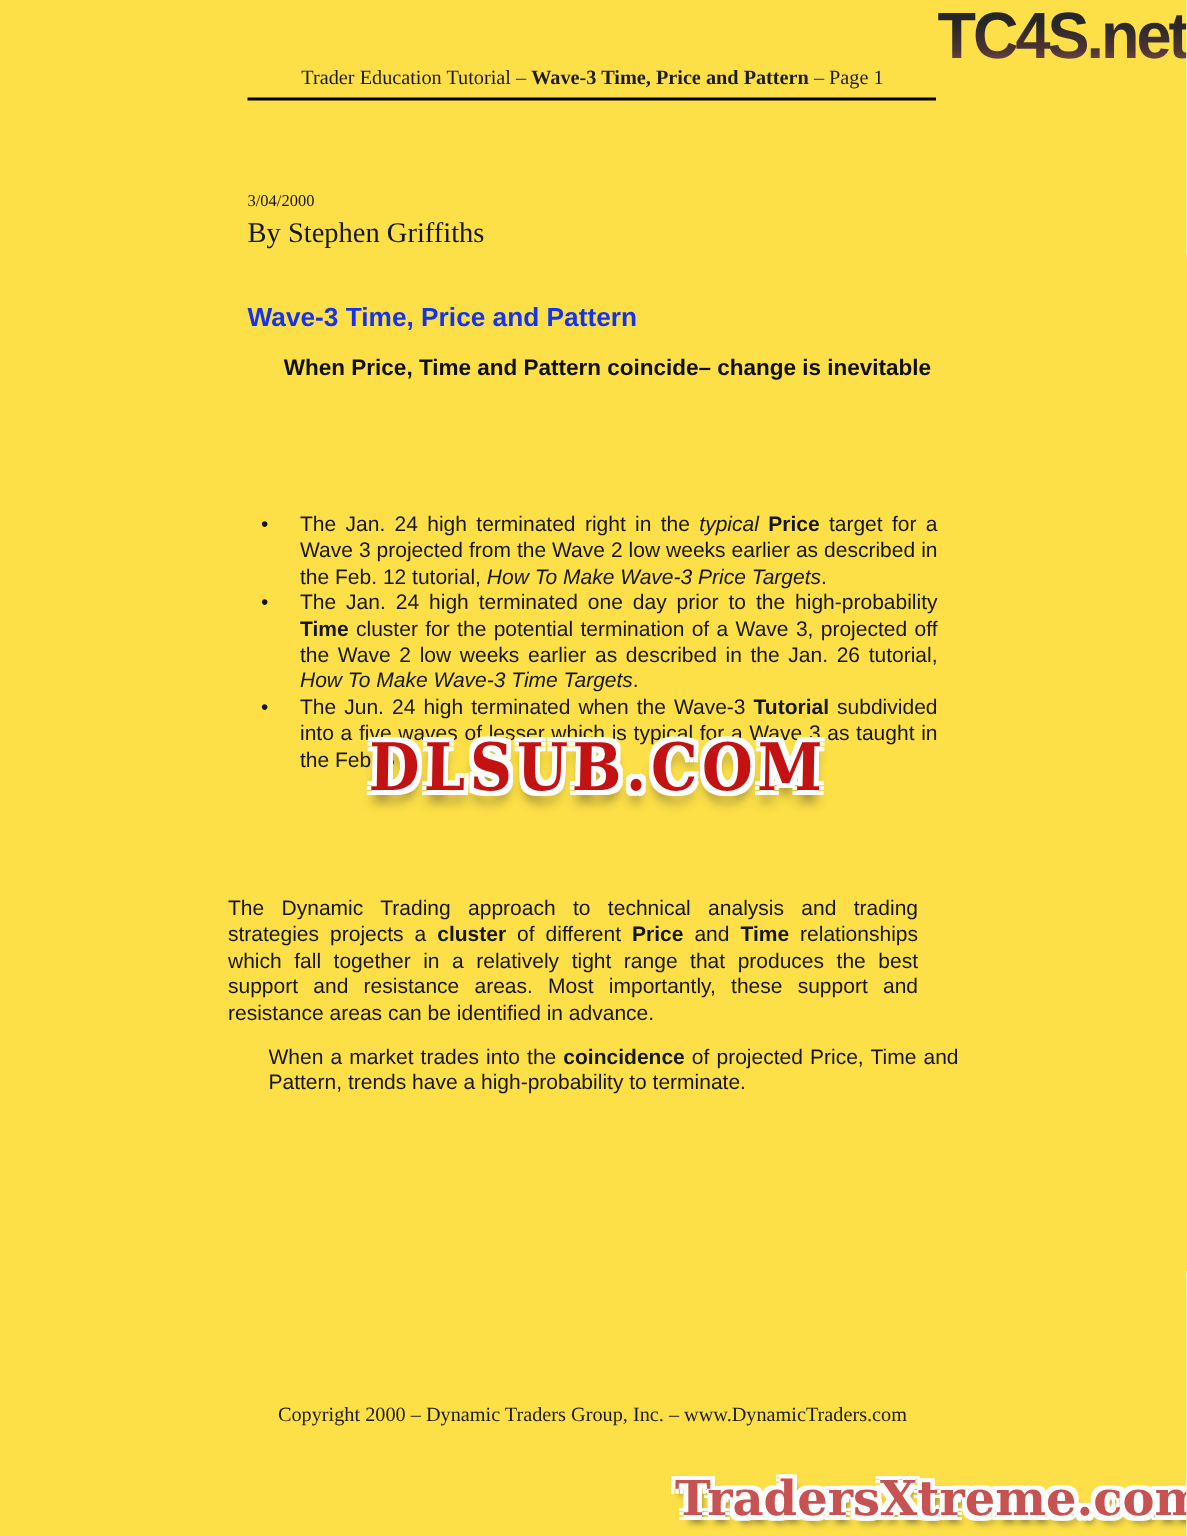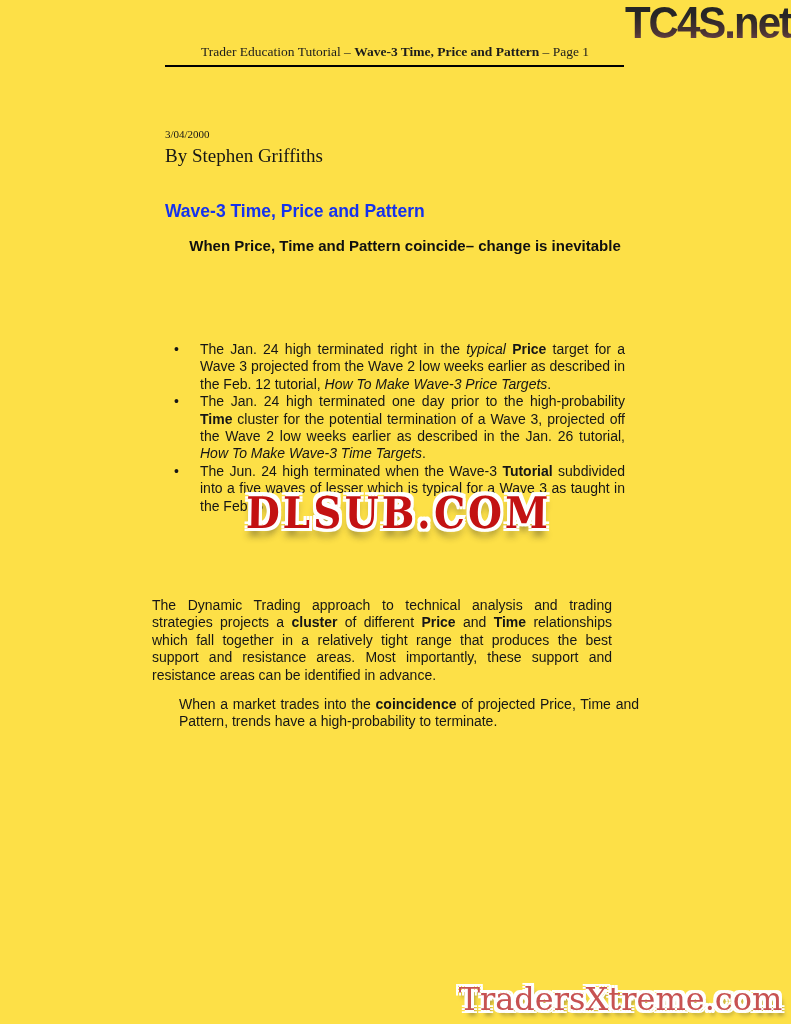--- a/index.html
+++ b/index.html
@@ -73,21 +73,21 @@
     font-size:39px;line-height:46px;letter-spacing:3px;
     color:#c31212;
     transform:skewX(-1deg) scaleY(1.12);transform-origin:center;
     text-shadow:
       -3px -3px 0 #fff, 3px -3px 0 #fff, -3px 3px 0 #fff, 3px 3px 0 #fff,
       -3px 0 0 #fff, 3px 0 0 #fff, 0 -3px 0 #fff, 0 3px 0 #fff,
       0 7px 7px rgba(30,30,30,.45);
   }
   .wm-tradersxtreme{
     top:978px;left:450px;width:341px;text-align:center;
-    font-family:"DejaVu Serif",serif;font-weight:normal;
+    font-family:"DejaVu Serif",serif;font-weight:bold;
     font-size:32px;line-height:42px;letter-spacing:0;
     color:#c75252;
     text-shadow:
       -3px -3px 0 #fff, 3px -3px 0 #fff, -3px 3px 0 #fff, 3px 3px 0 #fff,
       -3px 0 0 #fff, 3px 0 0 #fff, 0 -3px 0 #fff, 0 3px 0 #fff,
       3px 5px 4px rgba(40,40,40,.55);
   }
 </style>
 </head>
 <body>
@@ -122,16 +122,17 @@
   </div>
 
   <div class="abs wm-dlsub">DLSUB.COM</div>
 
 
   <div class="abs p3 body-text"><span>The Dynamic Trading approach to technical analysis and trading strategies projects a </span><span class="b">cluster</span><span> of different </span><span class="b">Price</span><span> and </span><span class="b">Time</span><span> relationships which fall together in a relatively tight range that produces the best support and resistance areas. Most importantly, these support and resistance areas can be identified in advance.</span></div>
 
   <div class="abs p4 body-text"><span>When a market trades into the </span><span class="b">coincidence</span><span> of projected Price, Time and Pattern, trends have a high-probability to terminate.</span></div>
 
 
+  <div class="abs doc-footer serif">Copyright 2000 – Dynamic Traders Group, Inc. – www.DynamicTraders.com</div>
 
   <div class="abs wm-tradersxtreme">TradersXtreme.com</div>
 
 </div>
 
 </body></html>

